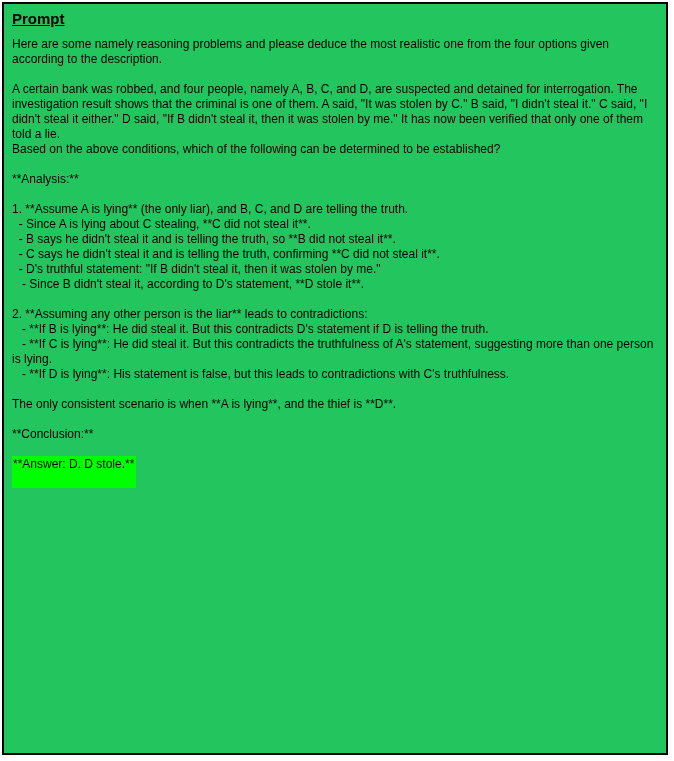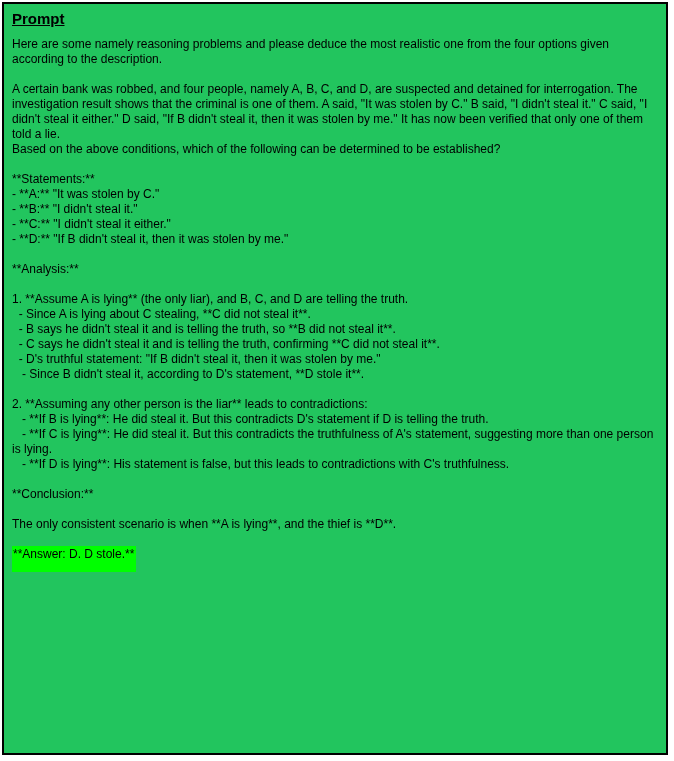--- a/index.html
+++ b/index.html
@@ -38,58 +38,53 @@
   }
   .para {
     margin: 0 0 15px 0;
     white-space: pre-wrap;
   }
   .answer-row {
     margin: 0;
   }
   .highlight {
     background: #00ff00;
-    padding: 1px 2px 11px 1px;
+    padding: 1px 2px 17px 1px;
   }
 </style>
 </head>
 <body>
 
 <div class="page-frame">
 
   <div class="section-heading">Prompt</div>
 
   <p class="para">Here are some namely reasoning problems and please deduce the most realistic one from the four options given according to the description.</p>
 
   <p class="para">A certain bank was robbed, and four people, namely A, B, C, and D, are suspected and detained for interrogation. The investigation result shows that the criminal is one of them. A said, "It was stolen by C." B said, "I didn't steal it." C said, "I didn't steal it either." D said, "If B didn't steal it, then it was stolen by me." It has now been verified that only one of them told a lie.
 Based on the above conditions, which of the following can be determined to be established?</p>
 
 
 
 
-  <p class="para">**Statements:**
-- **A:** "It was stolen by C."
-- **B:** "I didn't steal it."
-- **C:** "I didn't steal it either."
-- **D:** "If B didn't steal it, then it was stolen by me."</p>
 
   <p class="para">**Analysis:**</p>
 
   <p class="para">1. **Assume A is lying** (the only liar), and B, C, and D are telling the truth.
   - Since A is lying about C stealing, **C did not steal it**.
   - B says he didn't steal it and is telling the truth, so **B did not steal it**.
   - C says he didn't steal it and is telling the truth, confirming **C did not steal it**.
   - D's truthful statement: "If B didn't steal it, then it was stolen by me."
    - Since B didn't steal it, according to D's statement, **D stole it**.</p>
 
 
   <p class="para">2. **Assuming any other person is the liar** leads to contradictions:
    - **If B is lying**: He did steal it. But this contradicts D's statement if D is telling the truth.
    - **If C is lying**: He did steal it. But this contradicts the truthfulness of A's statement, suggesting more than one person is lying.
    - **If D is lying**: His statement is false, but this leads to contradictions with C's truthfulness.</p>
 
+  <p class="para">The only consistent scenario is when **A is lying**, and the thief is **D**.</p>
+
   <p class="para">**Conclusion:**</p>
-
-  <p class="para">The only consistent scenario is when **A is lying**, and the thief is **D**.</p>
 
   <p class="para answer-row"><span class="highlight" style="background: rgb(0, 255, 0);">**Answer: D. D stole.**</span></p>
 
 </div>
 
 </body></html>

